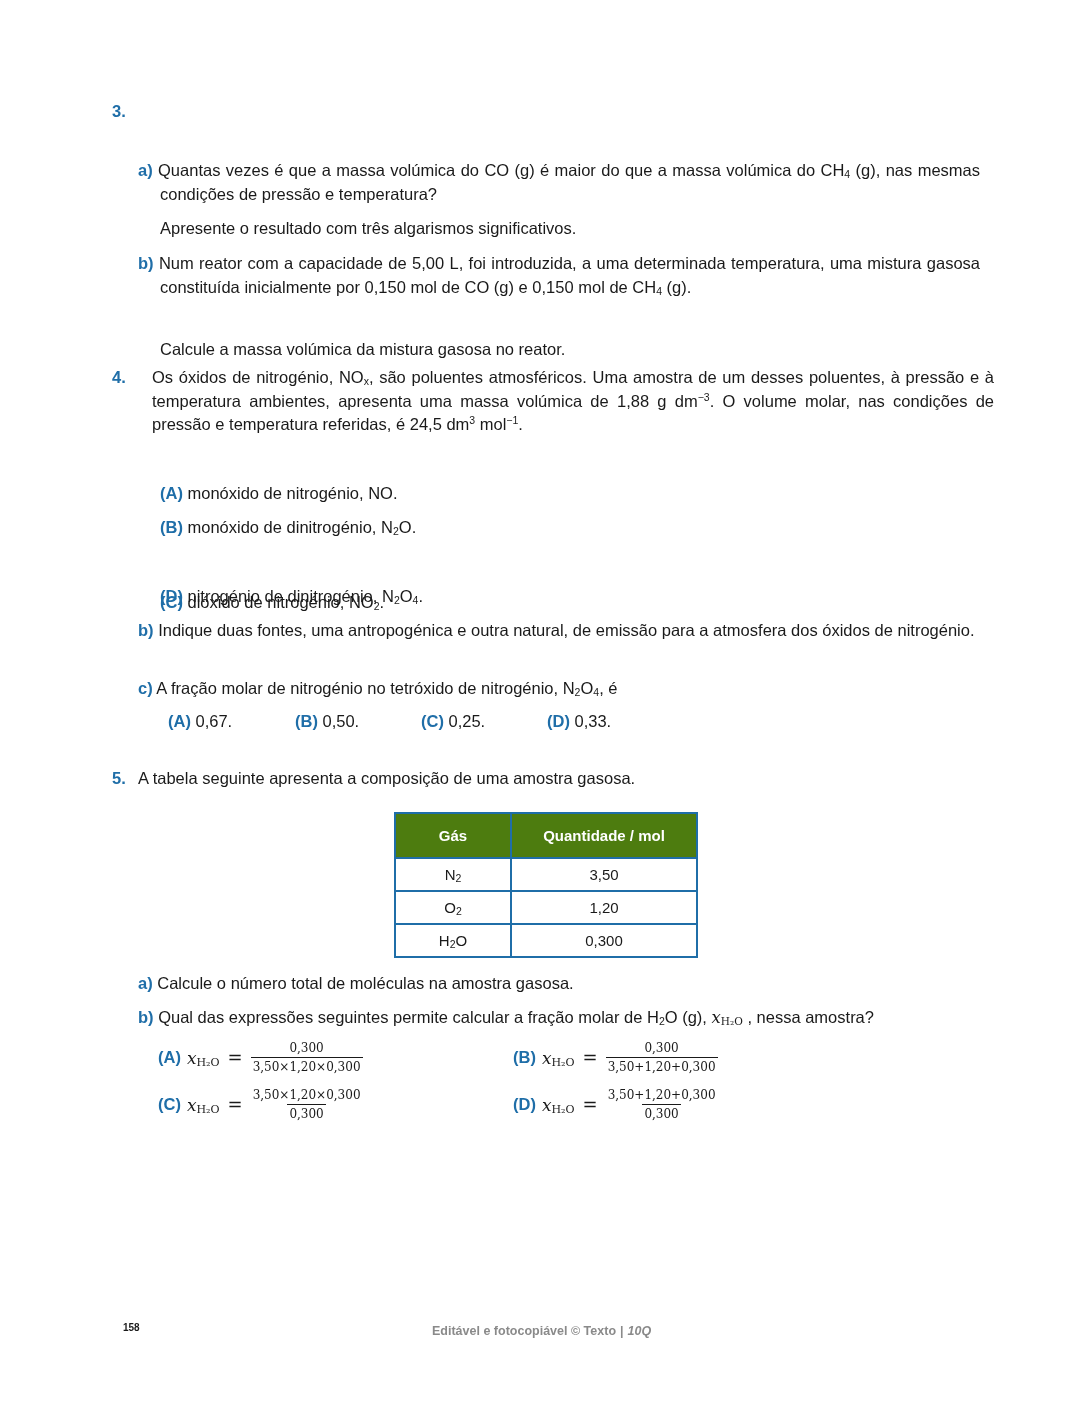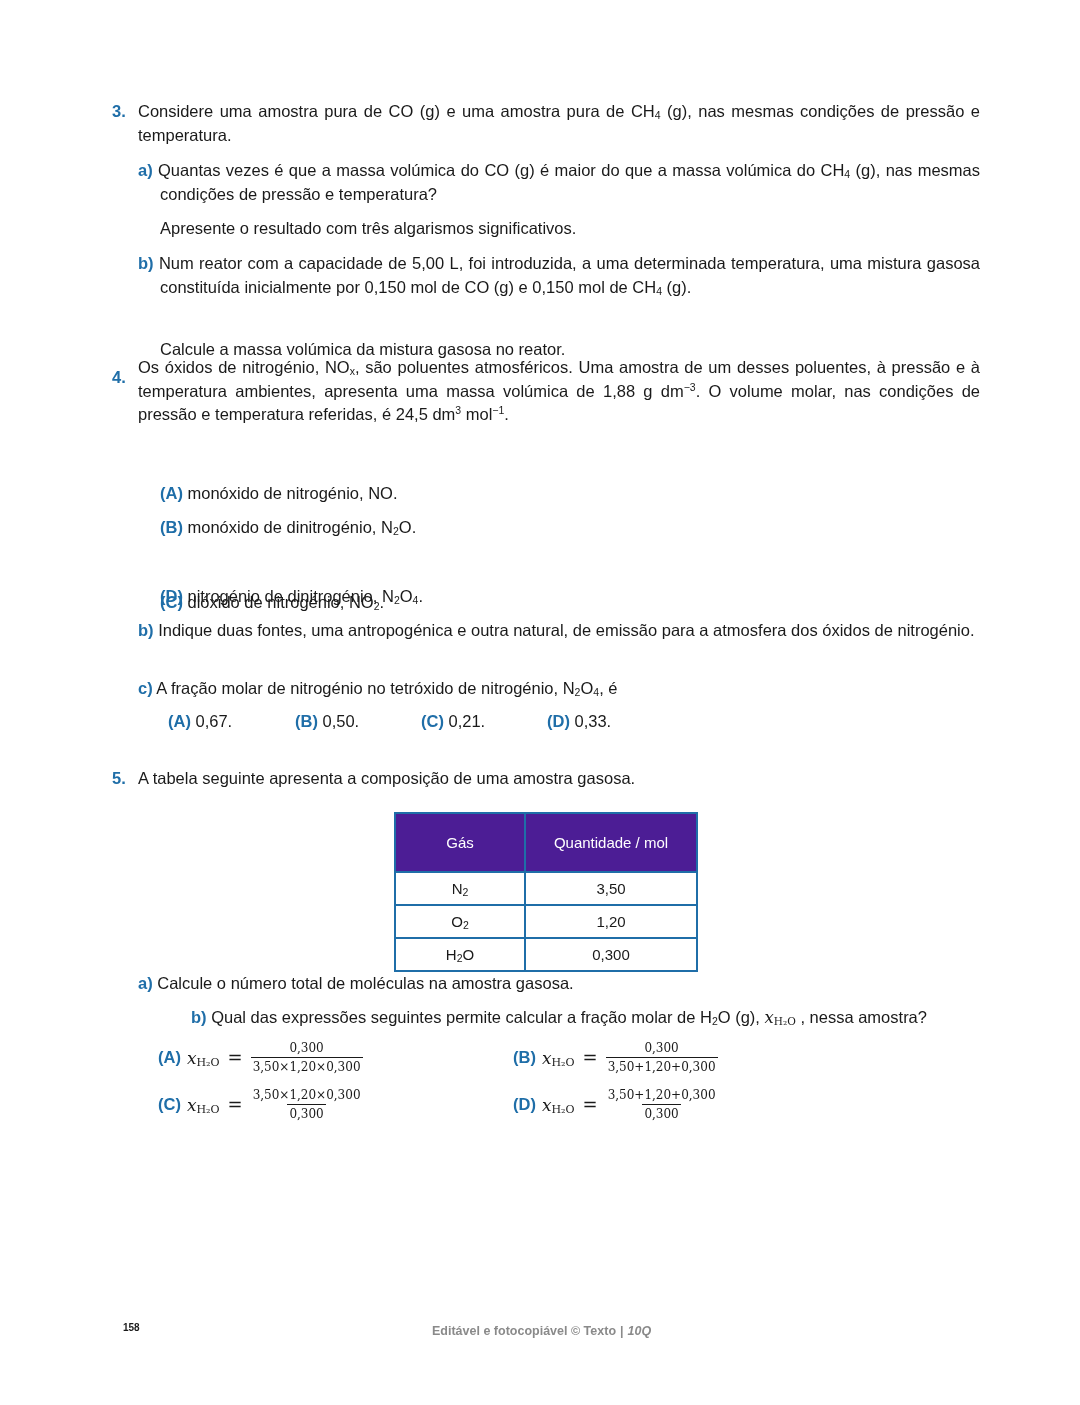--- a/index.html
+++ b/index.html
@@ -20,22 +20,22 @@
     .indent { left: 160px; width: 820px; }
     .opt { left: 160px; text-align: center; }
     .opts-row { position: absolute; top: 712px; left: 160px; font-size: 16.5px; }
     .opts-row span.o { position: absolute; white-space: nowrap; margin-left: 8px; }
 
     table.gas {
       position: absolute; left: 394px; top: 812px; width: 304px;
       border-collapse: collapse; font-size: 15px;
     }
     table.gas th {
-      background: #4c1d95; color: #ffffff; font-weight: normal; height: 33px;
-      border: 2px solid #1f6ea8; padding: 12px;
+      background: #4d7c0f; color: #ffffff; font-weight: bold; height: 33px;
+      border: 2px solid #1f6ea8; padding: 5px;
     }
     table.gas th + th { border-left: 2px solid #ffffff; }
     table.gas td {
       border: 2px solid #1f6ea8; text-align: center; height: 31px; padding: 0;
     }
     table.gas .c1 { width: 104px; }
 
     .formula {
       position: absolute; display: flex; align-items: center; font-size: 16.5px;
       white-space: nowrap;
@@ -53,36 +53,33 @@
     .footer-text { position: absolute; left: 432px; top: 1324px; font-size: 12.5px; color: #8a8a8a; font-weight: bold; }
     .footer-text .sep { margin: 0 4px; }
     .footer-text i { font-style: italic; }
   </style>
 </head>
 <body>
 
 <div class="page">
 
   <span class="qnum blk" style="top:100px;">3.</span>
-  <div class="blk qtext just" style="top:100px;">
-    <span>Considere uma amostra pura de CO (g) e uma amostra pura de CH</span><sub>4</sub><span> (g), nas mesmas condições de pressão e temperatura.</span>
-  </div>
 
   <div class="blk sub1 just" style="top:159px;">
     <span class="hang"><span class="lbl">a)</span><span> Quantas vezes é que a massa volúmica do CO (g) é maior do que a massa volúmica do CH</span><sub>4</sub><span> (g), nas mesmas condições de pressão e temperatura?</span></span>
   </div>
   <div class="blk indent" style="top:217px;">Apresente o resultado com três algarismos significativos.</div>
 
   <div class="blk sub1 just" style="top:252px;">
     <span class="hang"><span class="lbl">b)</span><span> Num reator com a capacidade de 5,00 L, foi introduzida, a uma determinada temperatura, uma mistura gasosa constituída inicialmente por 0,150 mol de CO (g) e 0,150 mol de CH</span><sub>4</sub><span> (g).</span></span>
   </div>
   <div class="blk indent" style="top:310px;margin-top:28px;">Calcule a massa volúmica da mistura gasosa no reator.</div>
 
   <span class="qnum blk" style="top:366px;">4.</span>
-  <div class="blk qtext just" style="top:356px;">
+  <div class="blk qtext just" style="top:366px;margin-left:14px;">
     <span>Os óxidos de nitrogénio, NO</span><sub>x</sub><span>, são poluentes atmosféricos. Uma amostra de um desses poluentes, à pressão e à temperatura ambientes, apresenta uma massa volúmica de 1,88 g dm</span><sup>−3</sup><span>. O volume molar, nas condições de pressão e temperatura referidas, é 24,5 dm</span><sup>3</sup><span> mol</span><sup>−1</sup><span>.</span>
   </div>
 
 
   <div class="blk opt" style="top:482px;">
     <span class="lbl">(A)</span><span> monóxido de nitrogénio, NO.</span>
   </div>
   <div class="blk opt" style="top:516px;">
     <span class="lbl">(B)</span><span> monóxido de dinitrogénio, N</span><sub>2</sub><span>O.</span>
   </div>
@@ -97,21 +94,21 @@
     <span class="hang"><span class="lbl">b)</span><span> Indique duas fontes, uma antropogénica e outra natural, de emissão para a atmosfera dos óxidos de nitrogénio.</span></span>
   </div>
 
   <div class="blk sub1" style="top:677px;">
     <span class="lbl">c)</span><span> A fração molar de nitrogénio no tetróxido de nitrogénio, N</span><sub>2</sub><span>O</span><sub>4</sub><span>, é</span>
   </div>
 
   <div class="opts-row">
     <span class="o" style="left:0px;"><span class="lbl">(A)</span><span> 0,67.</span></span>
     <span class="o" style="left:127px;"><span class="lbl">(B)</span><span> 0,50.</span></span>
-    <span class="o" style="left:253px;"><span class="lbl">(C)</span><span> 0,21.</span></span>
+    <span class="o" style="left:253px;"><span class="lbl">(C)</span><span> 0,25.</span></span>
     <span class="o" style="left:379px;"><span class="lbl">(D)</span><span> 0,33.</span></span>
   </div>
 
   <span class="qnum blk" style="top:767px;">5.</span>
   <div class="blk qtext" style="top:767px;">A tabela seguinte apresenta a composição de uma amostra gasosa.</div>
 
   <table class="gas">
     <thead>
       <tr>
         <th class="c1">Gás</th>
@@ -131,21 +128,21 @@
         <td class="c1"><span>H</span><sub>2</sub><span>O</span></td>
         <td>0,300</td>
       </tr>
     </tbody>
   </table>
 
   <div class="blk sub1" style="top:972px;">
     <span class="lbl">a)</span><span> Calcule o número total de moléculas na amostra gasosa.</span>
   </div>
 
-  <div class="blk sub1" style="top:1006px;text-align:center;">
+  <div class="blk sub1" style="top:1006px;">
     <span class="lbl">b)</span><span> Qual das expressões seguintes permite calcular a fração molar de H</span><sub>2</sub><span>O (g), </span><span style="font-family:'DejaVu Serif',serif;font-style:italic;">x</span><sub style="font-family:'DejaVu Serif',serif;">H₂O</sub><span> , nessa amostra?</span>
   </div>
 
   <div class="formula" style="left:158px; top:1040px;">
     <span class="lbl">(A)</span>
     <span class="x"><span>x</span><sub>H₂O</sub></span>
     <span class="eq">=</span>
     <span class="frac">
         <span class="num">0,300</span>
         <span class="den">3,50×1,20×0,300</span>

